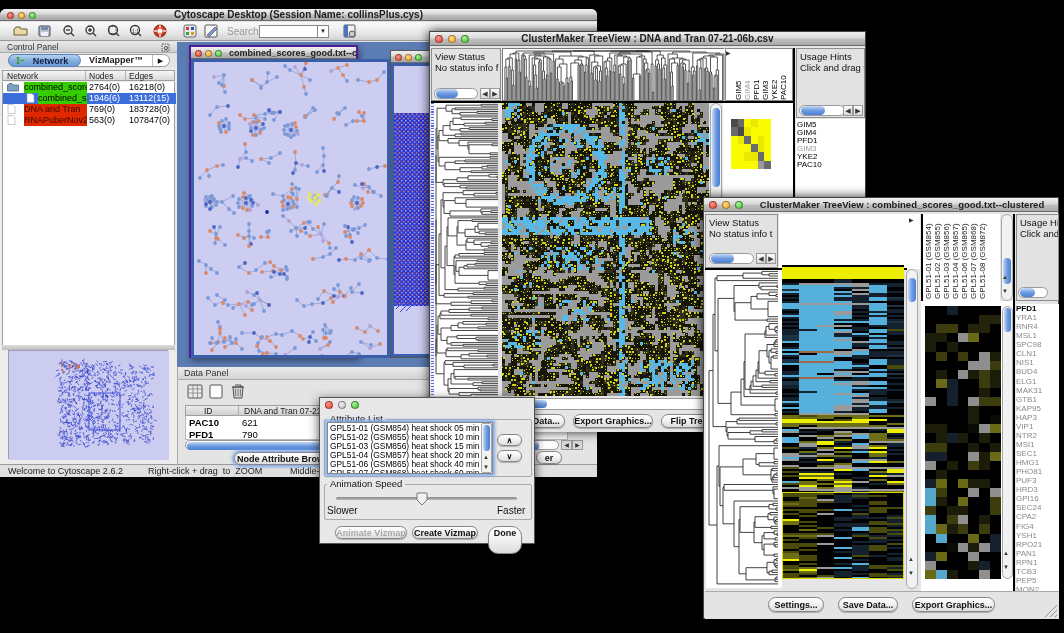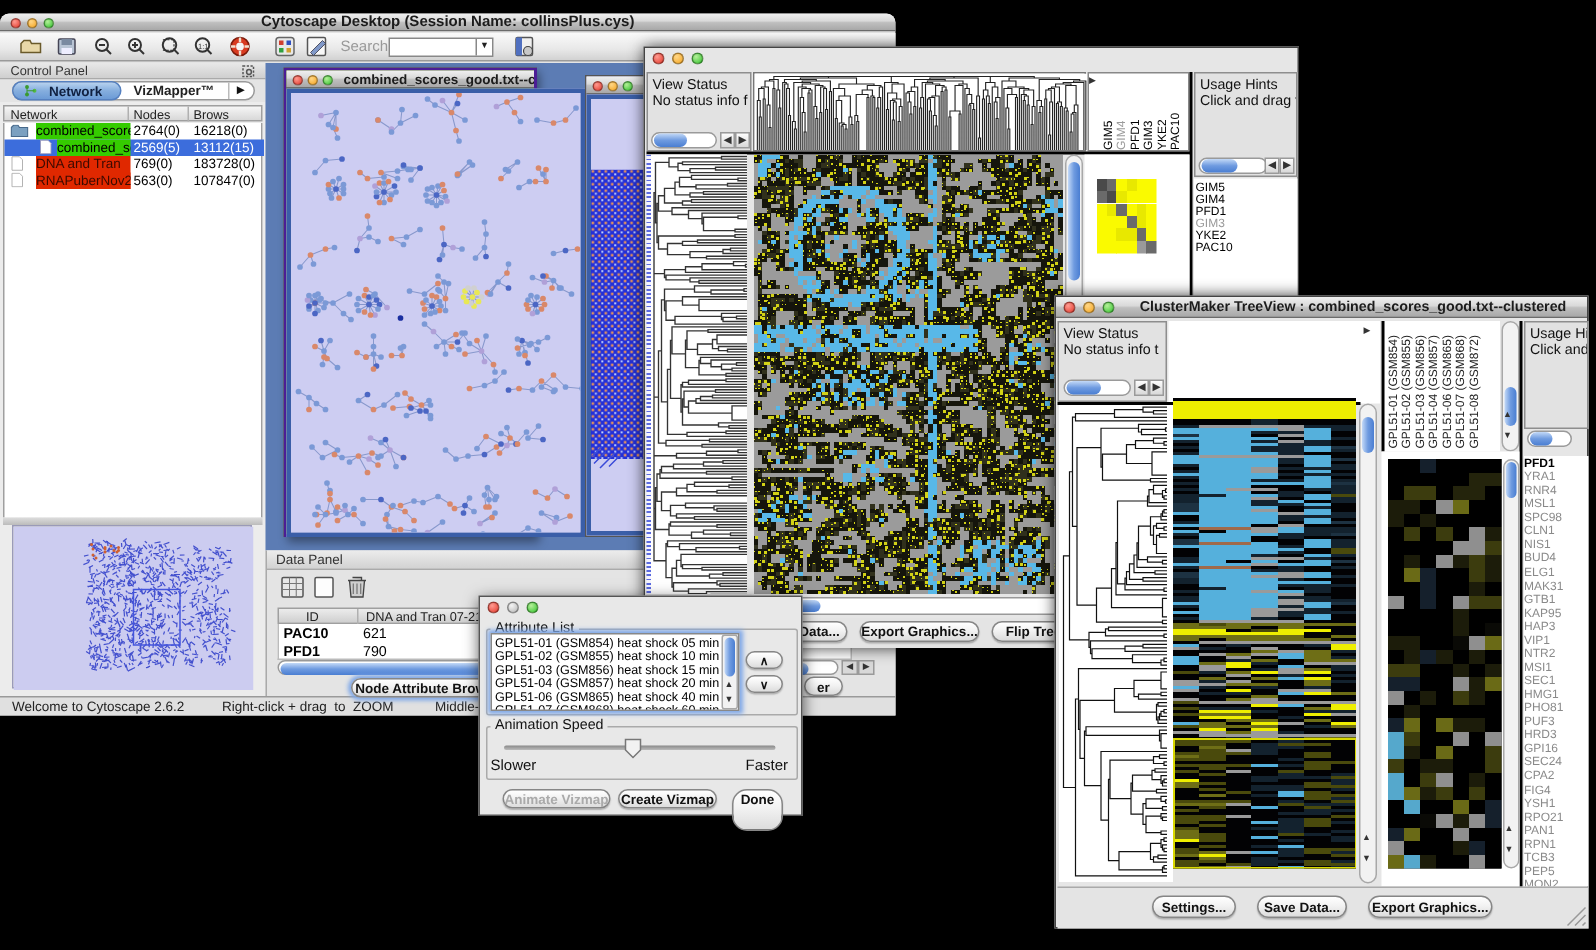--- a/index.html
+++ b/index.html
@@ -113,40 +113,40 @@
             <circle cx="7" cy="4.5" r="1.3" fill="#55bb44"></circle>
             <path d="M2 2v5M2 4.5h5" stroke="#3a9a30" stroke-width="0.7" fill="none"></path>
           </svg>
     <div class="abs" style="left:81px;top:1px;width:70px;height:13px;font-size:9px;font-weight:bold;text-align:center;line-height:13px;color:#222">VizMapper™</div>
     <div class="abs" style="left:152px;top:2px;width:16px;height:11px;font-size:7px;text-align:center;line-height:11px;color:#111;border-left:1px solid #bbb">▶</div>
   </div>
 
   <div class="abs" style="left:2px;top:28px;width:173px;height:11px;background:linear-gradient(#f6f6f6,#d8d8d8);border:1px solid #9f9f9f;font-size:8.5px;color:#222">
     <span class="abs" style="left:4px;top:0;line-height:10px">Network</span>
     <span class="abs" style="left:86px;top:0;line-height:10px">Nodes</span>
-    <span class="abs" style="left:126px;top:0;line-height:10px">Brows</span>
+    <span class="abs" style="left:126px;top:0;line-height:10px">Edges</span>
     <i class="abs" style="left:82px;top:0;width:1px;height:10px;background:#b0b0b0"></i>
     <i class="abs" style="left:122px;top:0;width:1px;height:10px;background:#b0b0b0"></i>
   </div>
 
   <div class="abs" style="left:2px;top:40px;width:173px;height:263px;background:#fff;border-left:1px solid #9f9f9f;border-right:1px solid #9f9f9f;font-size:9px;color:#000">
     <div class="abs" style="left:0;top:0;width:173px;height:11px">
       <svg width="12" height="9" viewBox="0 0 12 9" style="position:absolute;left:4px;top:1px">
               <path d="M0.5 8V2l1.5-1.5h3l1 1.5h5.5v6z" fill="#7ba0c0" stroke="#46688a" stroke-width="0.8"></path>
             </svg>
       <span class="abs" style="left:21px;top:0;width:63px;background:#35cc00;line-height:11px;overflow:hidden">combined_scores_</span>
       <span class="abs" style="left:86px;line-height:11px">2764(0)</span>
             <span class="abs" style="left:126px;line-height:11px">16218(0)</span>
     </div>
     <div class="abs" style="left:0;top:11px;width:173px;height:11px;background:#3c6ddc;color:#fff">
       <svg width="9" height="10" viewBox="0 0 9 10" style="position:absolute;left:23px;top:0">
               <path d="M1 9.5V0.5h5l2 2v7z" fill="#fff" stroke="#99b" stroke-width="0.6"></path>
             </svg>
       <span class="abs" style="left:35px;top:0;width:49px;background:#35cc00;color:#000;line-height:11px;overflow:hidden">combined_sco</span>
-      <span class="abs" style="left:86px;line-height:11px">2569(5)</span>
+      <span class="abs" style="left:86px;line-height:11px">1946(6)</span>
             <span class="abs" style="left:126px;line-height:11px">13112(15)</span>
     </div>
     <div class="abs" style="left:0;top:22px;width:173px;height:11px">
       <svg width="9" height="10" viewBox="0 0 9 10" style="position:absolute;left:4px;top:0">
               <path d="M1 9.5V0.5h5l2 2v7z" fill="#fff" stroke="#aaa" stroke-width="0.6"></path>
             </svg>
       <span class="abs" style="left:21px;top:0;width:63px;background:#e02800;color:#3c0a00;line-height:11px;overflow:hidden">DNA and Tran 07</span>
       <span class="abs" style="left:86px;line-height:11px">769(0)</span>
             <span class="abs" style="left:126px;line-height:11px">183728(0)</span>
     </div>
@@ -684,20 +684,21 @@
   </div>
   <div class="seg" style="left:383px;top:73px;width:11px;height:10px;font-size:6px;line-height:9px">◀</div>
   <div class="seg" style="left:394px;top:73px;width:11px;height:10px;font-size:6px;line-height:9px">▶</div>
 
   <div class="macbtn" style="left:56px;top:85px;width:98px;height:13px;line-height:12px;box-shadow:0 0 3px 2px #7fa8e8">Node Attribute Brows</div>
   <div class="macbtn" style="left:358px;top:84px;width:26px;height:13px;line-height:12px">er</div>
  </div>
 </div>
 
 <div class="abs" style="left:429px;top:31px;width:437px;height:401px;background:#e6e6e6;border:1px solid #444;box-shadow:0 0 10px rgba(0,0,0,.8)">
+ <div class="titlebar">ClusterMaker TreeView : DNA and Tran 07-21-06b.csv</div>
  <div class="lights">
         <div class="lt r"></div>
         <div class="lt o"></div>
         <div class="lt g"></div>
       </div>
 
  <div class="panelbox" style="left:1px;top:16px;width:70px;height:53px">View Status<br>No status info f</div>
  <div class="scrollwidget" style="left:4px;top:56px;width:66px">
    <div class="track" style="width:44px"></div>
         <div class="thumb" style="left:2px;width:22px"></div>
@@ -838,21 +839,21 @@
  <div class="rot" style="left:247px;top:18px;height:83px;color:#222">GPL51-04 (GSM857)</div>
  <div class="rot" style="left:256px;top:18px;height:83px;color:#222">GPL51-06 (GSM865)</div>
  <div class="rot" style="left:265px;top:18px;height:83px;color:#222">GPL51-07 (GSM868)</div>
  <div class="rot" style="left:274px;top:18px;height:83px;color:#222">GPL51-08 (GSM872)</div>
  <div class="vsb" style="left:297px;top:16px;width:12px;height:87px">
         <div class="vthumb" style="top:43px;height:26px"></div>
       </div>
  <div class="abs" style="left:298px;top:76px;font-size:6px;color:#333">▲</div>
  <div class="abs" style="left:298px;top:90px;font-size:6px;color:#333">▼</div>
 
- <div class="panelbox" style="left:312px;top:16px;width:43px;height:72px;overflow:hidden">Usage Hi<br>Click and</div>
+ <div class="panelbox" style="left:312px;top:16px;width:43px;height:87px;overflow:hidden">Usage Hi<br>Click and</div>
  <div class="scrollwidget" style="left:314px;top:89px;width:40px">
    <div class="track" style="width:30px"></div>
         <div class="thumb" style="left:2px;width:15px"></div>
  </div>
 
  <div class="abs" style="left:1px;top:70px;width:202px;height:2px;background:#000"></div>
  <div class="abs" style="left:309px;top:16px;width:2px;height:390px;background:#000"></div>
 
  <div class="abs" style="left:2px;top:72px;width:72px;height:318px;background:#fff">
         <svg width="72" height="318" viewBox="0 0 72 318">

